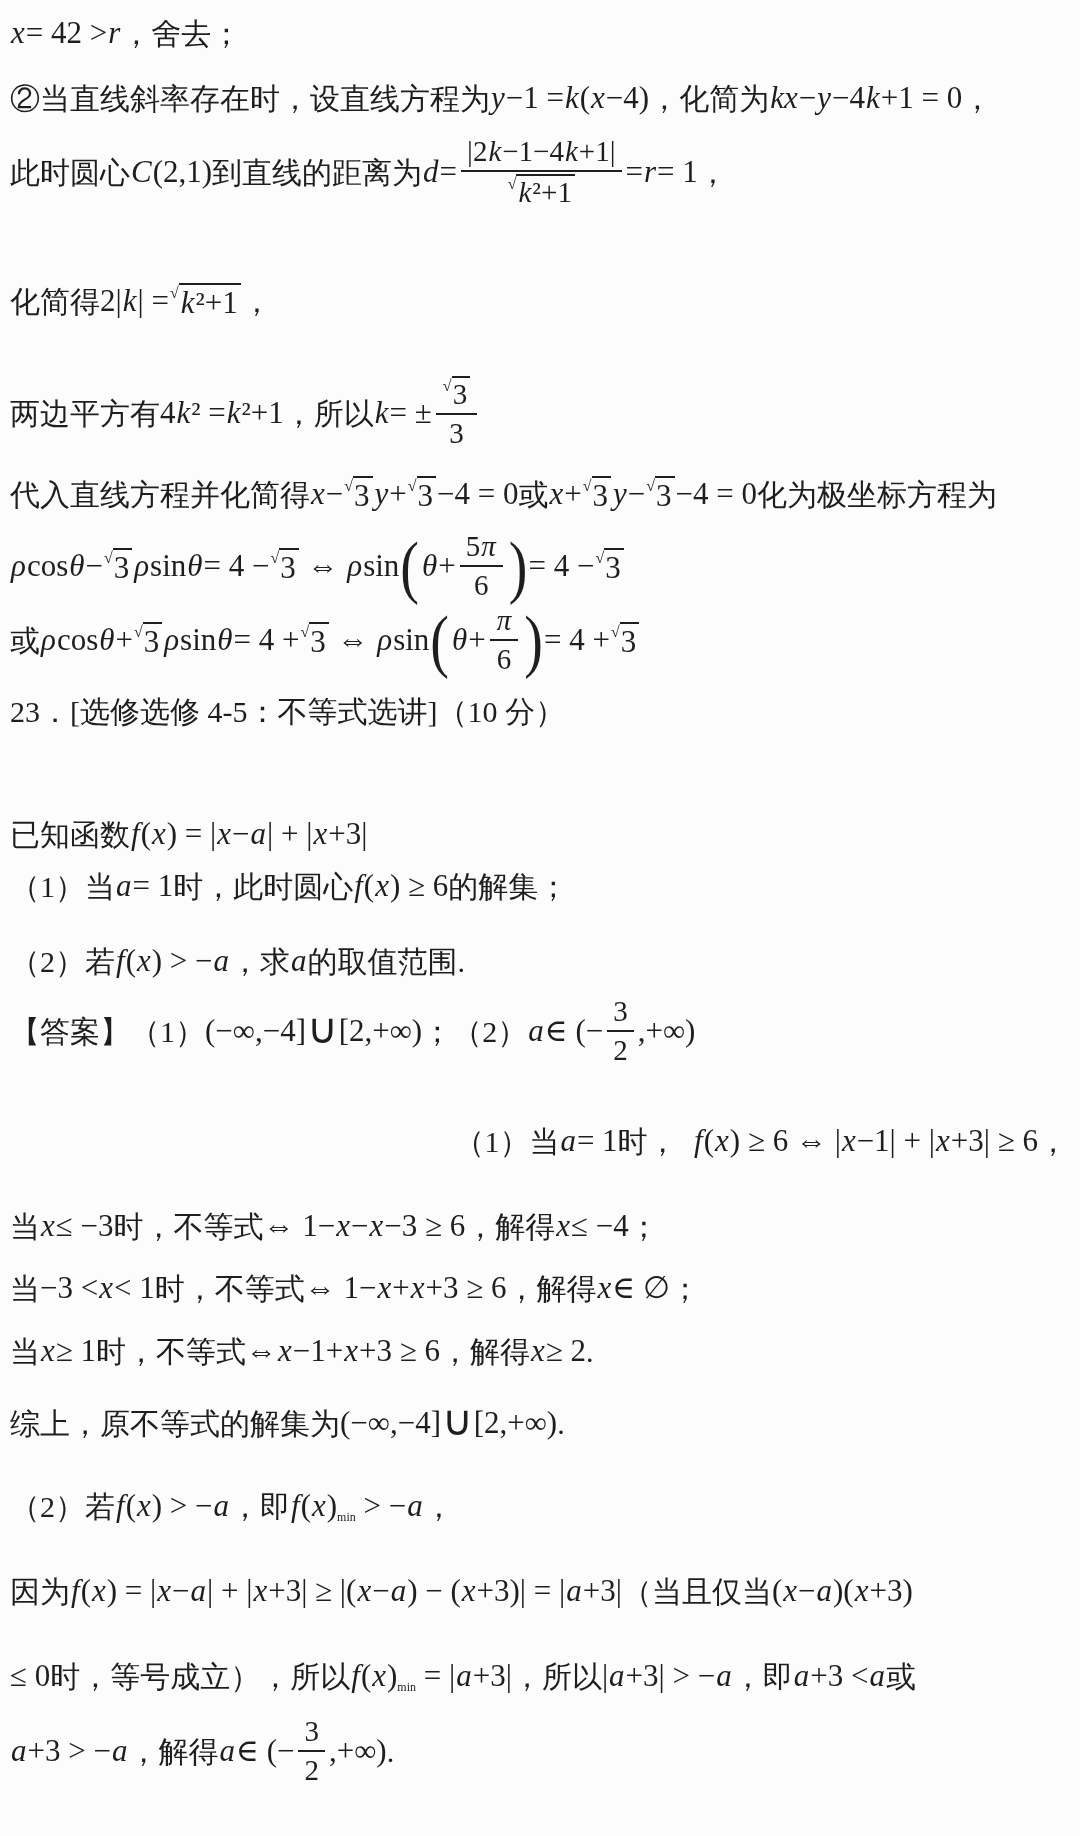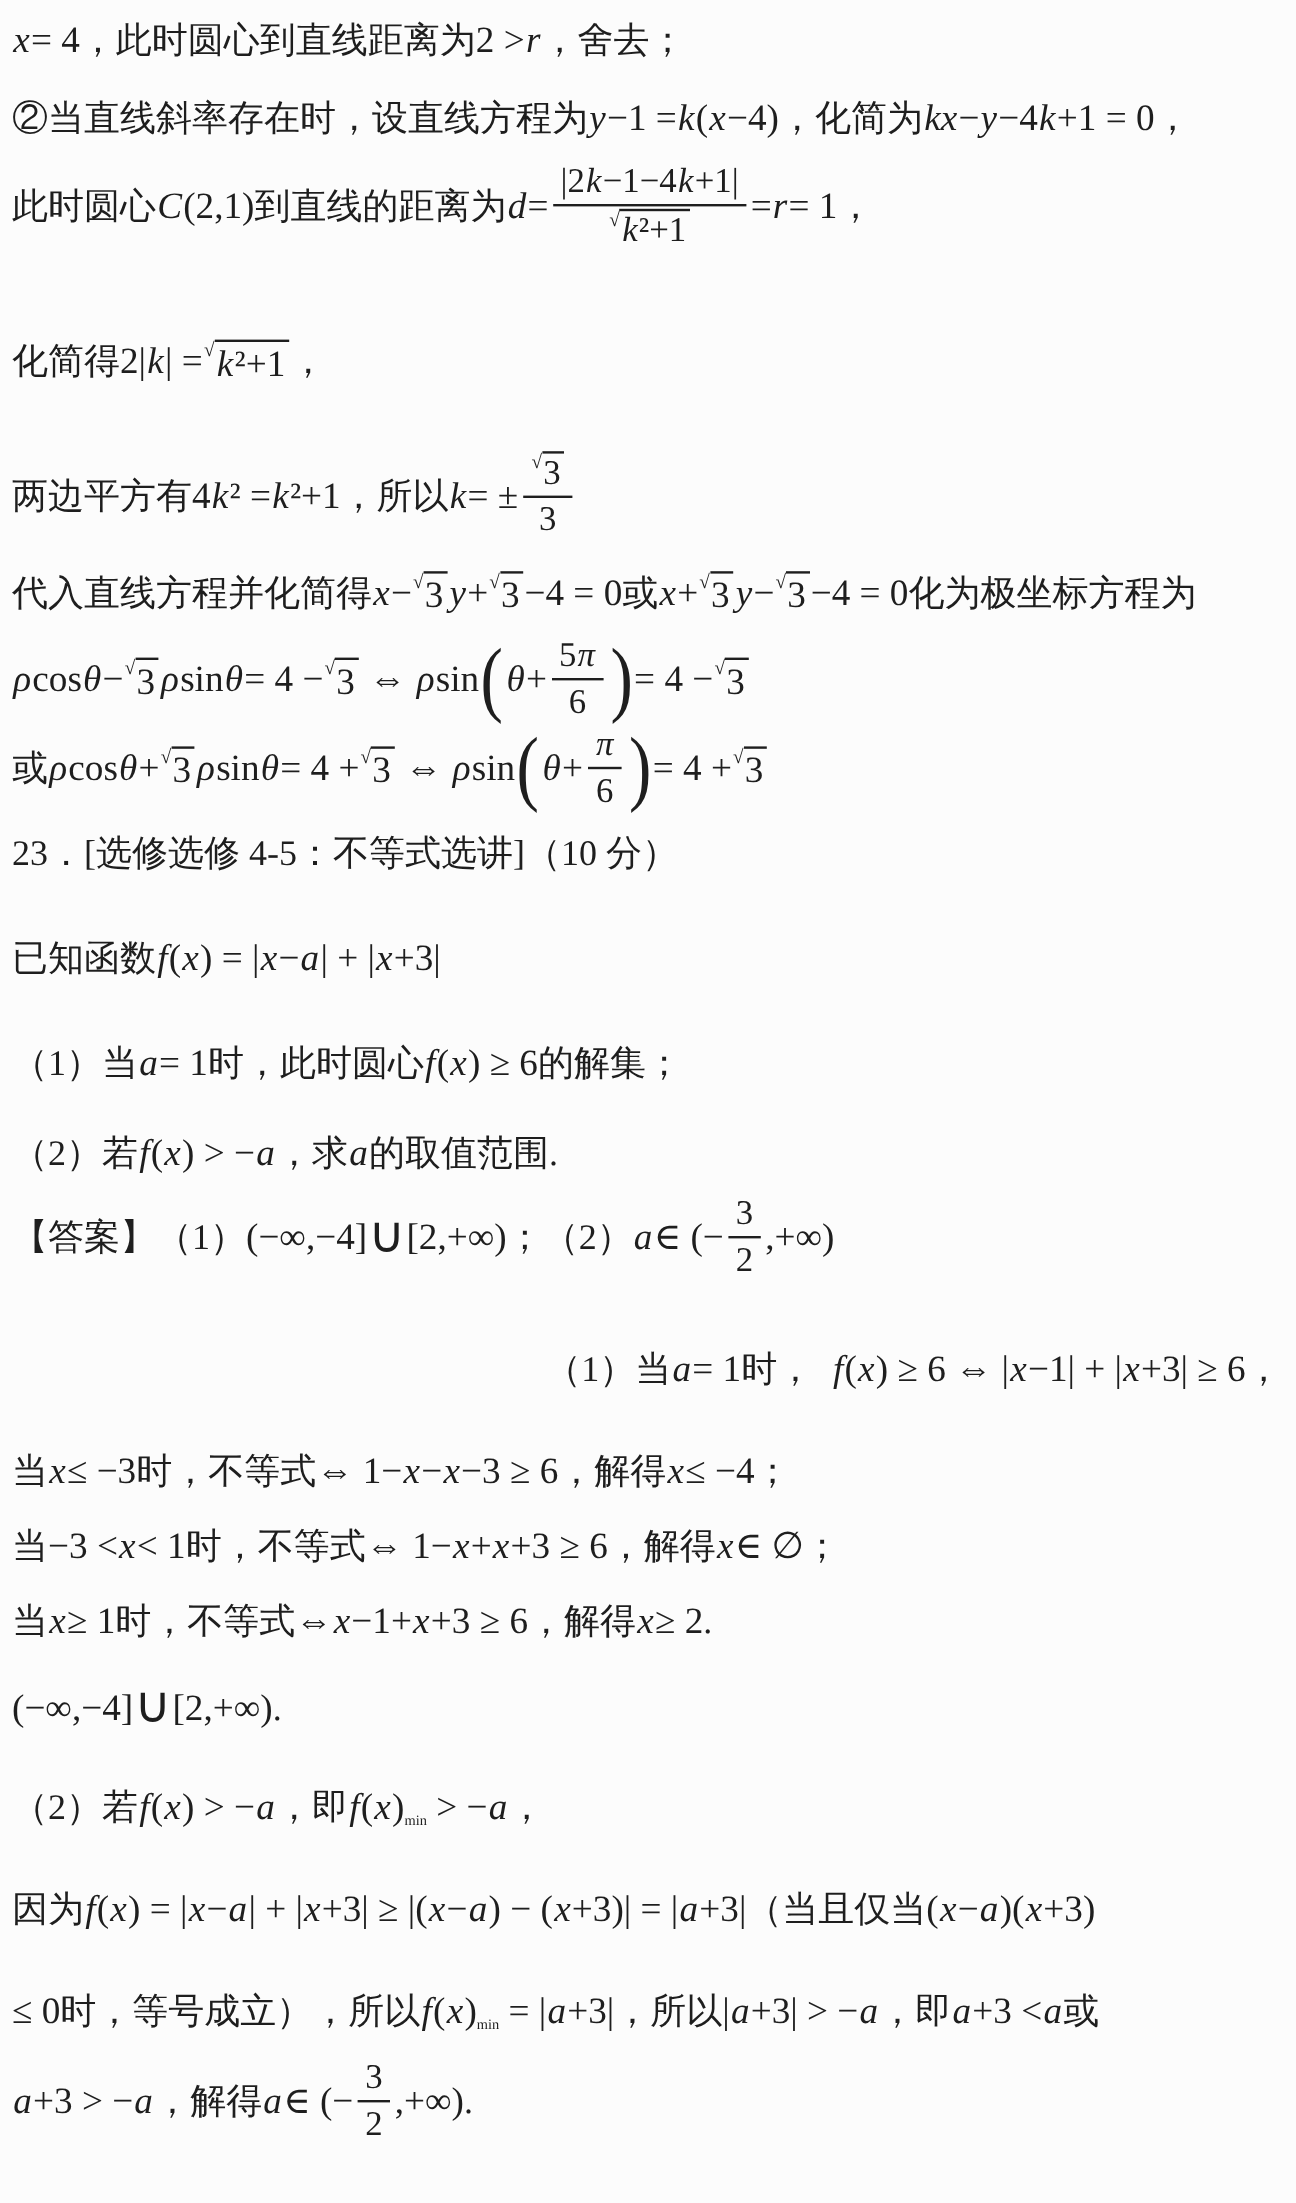--- a/index.html
+++ b/index.html
@@ -38,36 +38,36 @@
   
   .bp{display:inline-flex;align-items:center;margin:0 1px;}
   .bpo,.bpc{font-family:"Liberation Serif","DejaVu Serif",serif;font-size:56px;font-weight:400;line-height:1;transform:scaleY(1.25);}
   .bpi{display:inline-flex;align-items:center;padding:0 2px;}
 </style>
 </head>
 <body>
 
 <div class="page">
   <div id="doc">
-      <div class="line" style="top: 14px;"><span class="mi">x</span><span class="mn">= 4</span><span class="zh">，此时圆心到直线距离为</span><span class="mn">2 &gt;</span><span class="mi">r</span><span class="zh">，舍去；</span></div>
+      <div class="line" style="top: 14px;"><span class="mi">x</span><span class="mn">= 4</span><span class="mn">2 &gt;</span><span class="mi">r</span><span class="zh">，舍去；</span></div>
       <div class="line" style="top: 79px;"><span class="zh">②当直线斜率存在时，设直线方程为</span><span class="mi">y</span><span class="mn">−1 =</span><span class="mi">k</span><span class="mn">(</span><span class="mi">x</span><span class="mn">−4)</span><span class="zh">，化简为</span><span class="mi">kx</span><span class="mn">−</span><span class="mi">y</span><span class="mn">−4</span><span class="mi">k</span><span class="mn">+1 = 0</span><span class="zh">，</span></div>
       <div class="line" style="top: 135px;"><span class="zh">此时圆心</span><span class="mi">C</span><span class="mn">(2,1)</span><span class="zh">到直线的距离为</span><span class="mi">d</span><span class="mn">=</span><span class="frac"><span class="num"><span class="mn">|2</span><span class="mi">k</span><span class="mn">−1−4</span><span class="mi">k</span><span class="mn">+1|</span></span><span class="den"><span class="sqrt"><span class="radical">√</span><span class="radarg"><span class="mi">k</span><span class="mn">²+1</span></span></span></span></span><span class="mn">=</span><span class="mi">r</span><span class="mn">= 1</span><span class="zh">，</span></div>
       <div class="line" style="top: 282px; align-items: center;"><span class="zh">化简得</span><span class="mn">2|</span><span class="mi">k</span><span class="mn">| =</span><span class="sqrt"><span class="radical">√</span><span class="radarg"><span class="mi">k</span><span class="mn">²+1</span></span></span><span class="zh">，</span></div>
       <div class="line" style="top: 376px;"><span class="zh">两边平方有</span><span class="mn">4</span><span class="mi">k</span><span class="mn">² =</span><span class="mi">k</span><span class="mn">²+1</span><span class="zh">，所以</span><span class="mi">k</span><span class="mn">= ±</span><span class="frac"><span class="num"><span class="sqrt"><span class="radical">√</span><span class="radarg"><span class="mn">3</span></span></span></span><span class="den"><span class="mn">3</span></span></span></div>
       <div class="line" style="top: 475px;"><span class="zh">代入直线方程并化简得</span><span class="mi">x</span><span class="mn">−</span><span class="sqrt"><span class="radical">√</span><span class="radarg"><span class="mn">3</span></span></span><span class="mi">y</span><span class="mn">+</span><span class="sqrt"><span class="radical">√</span><span class="radarg"><span class="mn">3</span></span></span><span class="mn">−4 = 0</span><span class="zh">或</span><span class="mi">x</span><span class="mn">+</span><span class="sqrt"><span class="radical">√</span><span class="radarg"><span class="mn">3</span></span></span><span class="mi">y</span><span class="mn">−</span><span class="sqrt"><span class="radical">√</span><span class="radarg"><span class="mn">3</span></span></span><span class="mn">−4 = 0</span><span class="zh">化为极坐标方程为</span></div>
       <div class="line" style="top: 530px;"><span class="mi">ρ</span><span class="mn">cos</span><span class="mi">θ</span><span class="mn">−</span><span class="sqrt"><span class="radical">√</span><span class="radarg"><span class="mn">3</span></span></span><span class="mi">ρ</span><span class="mn">sin</span><span class="mi">θ</span><span class="mn">= 4 −</span><span class="sqrt"><span class="radical">√</span><span class="radarg"><span class="mn">3</span></span></span><span class="mn"> ⇔ </span><span class="mi">ρ</span><span class="mn">sin</span><span class="bp"><span class="bpo">(</span><span class="bpi"><span class="mi">θ</span><span class="mn">+</span><span class="frac"><span class="num"><span class="mn">5</span><span class="mi">π</span></span><span class="den"><span class="mn">6</span></span></span></span><span class="bpc">)</span></span><span class="mn">= 4 −</span><span class="sqrt"><span class="radical">√</span><span class="radarg"><span class="mn">3</span></span></span></div>
       <div class="line" style="top: 604px;"><span class="zh">或</span><span class="mi">ρ</span><span class="mn">cos</span><span class="mi">θ</span><span class="mn">+</span><span class="sqrt"><span class="radical">√</span><span class="radarg"><span class="mn">3</span></span></span><span class="mi">ρ</span><span class="mn">sin</span><span class="mi">θ</span><span class="mn">= 4 +</span><span class="sqrt"><span class="radical">√</span><span class="radarg"><span class="mn">3</span></span></span><span class="mn"> ⇔ </span><span class="mi">ρ</span><span class="mn">sin</span><span class="bp"><span class="bpo">(</span><span class="bpi"><span class="mi">θ</span><span class="mn">+</span><span class="frac"><span class="num"><span class="mi">π</span></span><span class="den"><span class="mn">6</span></span></span></span><span class="bpc">)</span></span><span class="mn">= 4 +</span><span class="sqrt"><span class="radical">√</span><span class="radarg"><span class="mn">3</span></span></span></div>
       <div class="line" style="top: 692px; align-items: flex-end;"><span class="zh">23．[选修选修 4-5：不等式选讲]（10 分）</span></div>
-      <div class="line" style="top: 779px; align-items: flex-end;"><span class="zh">已知函数</span><span class="mi">f</span><span class="mn">(</span><span class="mi">x</span><span class="mn">) = |</span><span class="mi">x</span><span class="mn">−</span><span class="mi">a</span><span class="mn">| + |</span><span class="mi">x</span><span class="mn">+3|</span></div>
+      <div class="line" style="top: 815px; align-items: flex-end;"><span class="zh">已知函数</span><span class="mi">f</span><span class="mn">(</span><span class="mi">x</span><span class="mn">) = |</span><span class="mi">x</span><span class="mn">−</span><span class="mi">a</span><span class="mn">| + |</span><span class="mi">x</span><span class="mn">+3|</span></div>
       <div class="line" style="top: 867px;"><span class="zh">（1）当</span><span class="mi">a</span><span class="mn">= 1</span><span class="zh">时，此时圆心</span><span class="mi">f</span><span class="mn">(</span><span class="mi">x</span><span class="mn">) ≥ 6</span><span class="zh">的解集；</span></div>
       <div class="line" style="top: 942px;"><span class="zh">（2）若</span><span class="mi">f</span><span class="mn">(</span><span class="mi">x</span><span class="mn">) &gt; −</span><span class="mi">a</span><span class="zh">，求</span><span class="mi">a</span><span class="zh">的取值范围.</span></div>
       <div class="line" style="top: 995px;"><span class="zh">【答案】（1）</span><span class="mn">(−∞,−4]</span><span class="bu">∪</span><span class="mn">[2,+∞)</span><span class="zh">；（2）</span><span class="mi">a</span><span class="mn">∈ (−</span><span class="frac"><span class="num"><span class="mn">3</span></span><span class="den"><span class="mn">2</span></span></span><span class="mn">,+∞)</span></div>
       <div class="line right" style="top: 1122px;"><span class="zh">（1）当</span><span class="mi">a</span><span class="mn">= 1</span><span class="zh">时，</span><span class="mn">  </span><span class="mi">f</span><span class="mn">(</span><span class="mi">x</span><span class="mn">) ≥ 6 ⇔ |</span><span class="mi">x</span><span class="mn">−1| + |</span><span class="mi">x</span><span class="mn">+3| ≥ 6</span><span class="zh">，</span></div>
       <div class="line" style="top: 1207px;"><span class="zh">当</span><span class="mi">x</span><span class="mn">≤ −3</span><span class="zh">时，不等式</span><span class="mn">⇔ 1−</span><span class="mi">x</span><span class="mn">−</span><span class="mi">x</span><span class="mn">−3 ≥ 6</span><span class="zh">，解得</span><span class="mi">x</span><span class="mn">≤ −4</span><span class="zh">；</span></div>
       <div class="line" style="top: 1269px;"><span class="zh">当</span><span class="mn">−3 &lt;</span><span class="mi">x</span><span class="mn">&lt; 1</span><span class="zh">时，不等式</span><span class="mn">⇔ 1−</span><span class="mi">x</span><span class="mn">+</span><span class="mi">x</span><span class="mn">+3 ≥ 6</span><span class="zh">，解得</span><span class="mi">x</span><span class="mn">∈ ∅</span><span class="zh">；</span></div>
       <div class="line" style="top: 1332px;"><span class="zh">当</span><span class="mi">x</span><span class="mn">≥ 1</span><span class="zh">时，不等式</span><span class="mn">⇔</span><span class="mi">x</span><span class="mn">−1+</span><span class="mi">x</span><span class="mn">+3 ≥ 6</span><span class="zh">，解得</span><span class="mi">x</span><span class="mn">≥ 2</span><span class="zh">.</span></div>
-      <div class="line" style="top: 1402px;"><span class="mn">(−∞,−4]</span><span class="bu">∪</span><span class="mn">[2,+∞)</span><span class="zh">.</span></div>
+      <div class="line" style="top: 1402px;"><span class="zh">综上，原不等式的解集为</span><span class="mn">(−∞,−4]</span><span class="bu">∪</span><span class="mn">[2,+∞)</span><span class="zh">.</span></div>
       <div class="line" style="top: 1487px;"><span class="zh">（2）若</span><span class="mi">f</span><span class="mn">(</span><span class="mi">x</span><span class="mn">) &gt; −</span><span class="mi">a</span><span class="zh">，即</span><span class="mi">f</span><span class="mn">(</span><span class="mi">x</span><span class="mn">)</span><span class="msub">min</span><span class="mn"> &gt; −</span><span class="mi">a</span><span class="zh">，</span></div>
       <div class="line" style="top: 1572px;"><span class="zh">因为</span><span class="mi">f</span><span class="mn">(</span><span class="mi">x</span><span class="mn">) = |</span><span class="mi">x</span><span class="mn">−</span><span class="mi">a</span><span class="mn">| + |</span><span class="mi">x</span><span class="mn">+3| ≥ |(</span><span class="mi">x</span><span class="mn">−</span><span class="mi">a</span><span class="mn">) − (</span><span class="mi">x</span><span class="mn">+3)| = |</span><span class="mi">a</span><span class="mn">+3|</span><span class="zh">（当且仅当</span><span class="mn">(</span><span class="mi">x</span><span class="mn">−</span><span class="mi">a</span><span class="mn">)(</span><span class="mi">x</span><span class="mn">+3)</span></div>
       <div class="line" style="top: 1657px;"><span class="mn">≤ 0</span><span class="zh">时，等号成立），所以</span><span class="mi">f</span><span class="mn">(</span><span class="mi">x</span><span class="mn">)</span><span class="msub">min</span><span class="mn"> = |</span><span class="mi">a</span><span class="mn">+3|</span><span class="zh">，所以</span><span class="mn">|</span><span class="mi">a</span><span class="mn">+3| &gt; −</span><span class="mi">a</span><span class="zh">，即</span><span class="mi">a</span><span class="mn">+3 &lt;</span><span class="mi">a</span><span class="zh">或</span></div>
       <div class="line" style="top: 1715px;"><span class="mi">a</span><span class="mn">+3 &gt; −</span><span class="mi">a</span><span class="zh">，解得</span><span class="mi">a</span><span class="mn">∈ (−</span><span class="frac"><span class="num"><span class="mn">3</span></span><span class="den"><span class="mn">2</span></span></span><span class="mn">,+∞)</span><span class="zh">.</span></div>
     </div>
 </div>
 
 </body></html>

